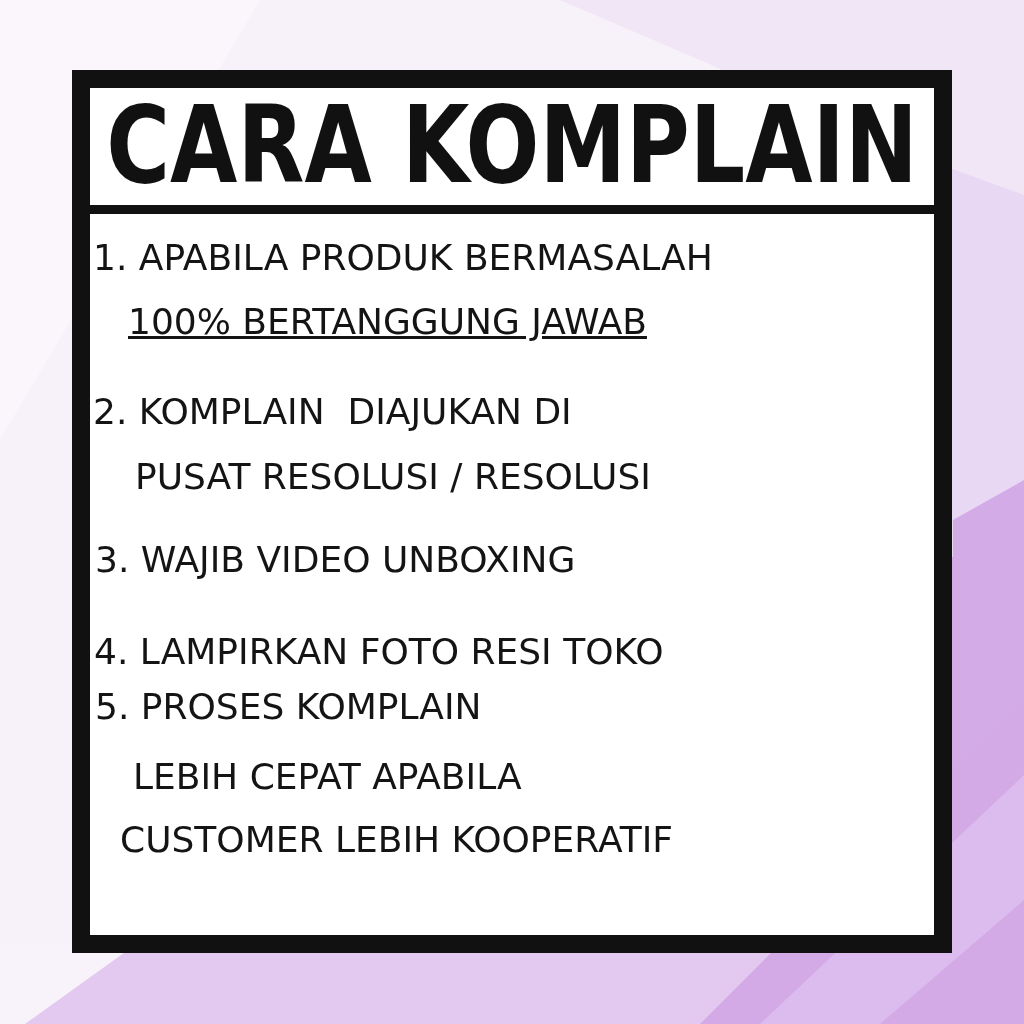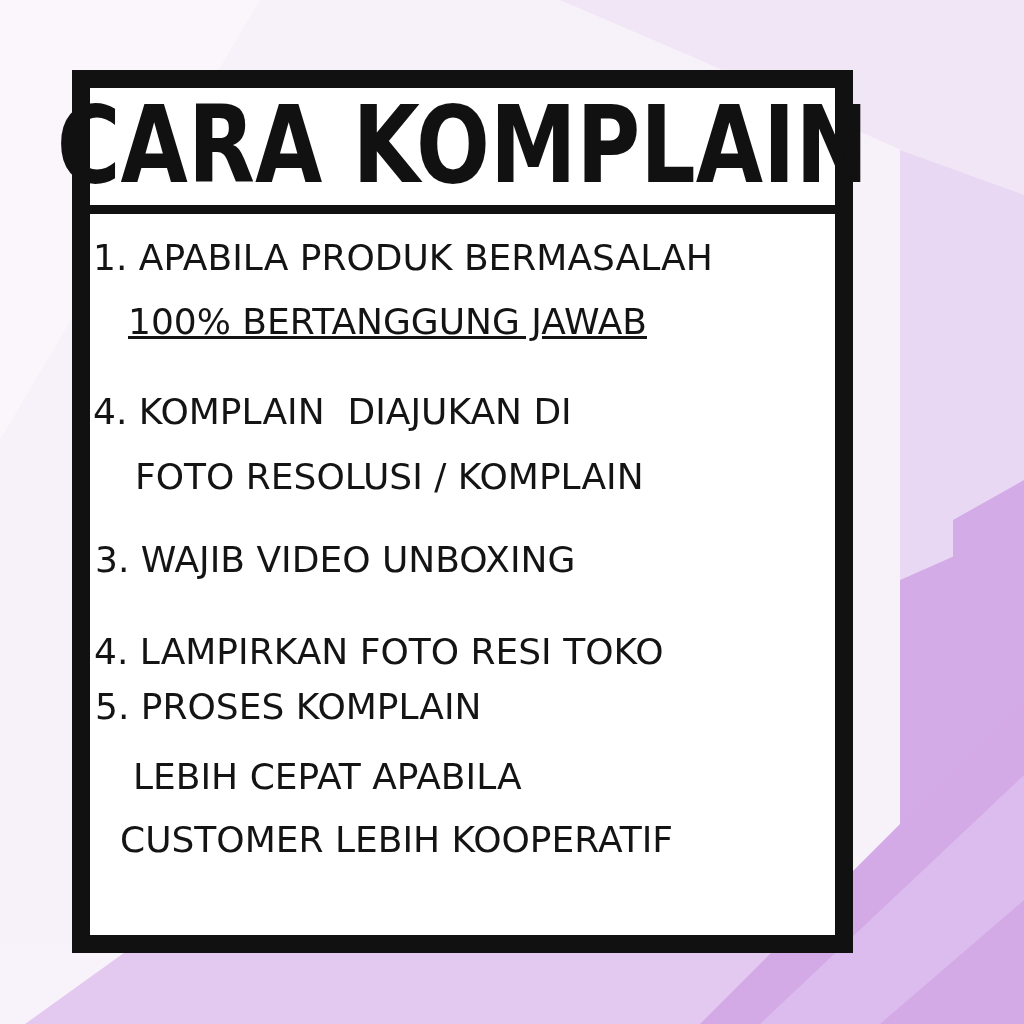--- a/index.html
+++ b/index.html
@@ -14,21 +14,21 @@
   .bg {
     position: absolute;
     left: 0; top: 0;
     width: 1024px; height: 1024px;
     display: block;
   }
   .card {
     position: absolute;
     left: 72px;
     top: 70px;
-    width: 781px;
+    width: 880px;
     height: 883px;
     box-sizing: border-box;
     border: 18px solid #111111;
     background: #ffffff;
   }
   .card-header {
     position: absolute;
     left: 0; top: 0;
     width: 100%;
     height: 117px;
@@ -74,22 +74,22 @@
   </svg>
 
   <div class="card">
 
     <div class="card-header">
       <div class="title">CARA KOMPLAIN</div>
     </div>
 
     <div class="line" style="top:141px; left:3px;">1. APABILA PRODUK BERMASALAH</div>
     <div class="line" style="top:205px; left:38px;text-decoration:underline;">100% BERTANGGUNG JAWAB</div>
-    <div class="line" style="top:295px; left:3px;">4. KOMPLAIN  DIAJUKAN DI</div>
-    <div class="line" style="top:360px; left:45px;">FOTO RESOLUSI / KOMPLAIN</div>
+    <div class="line" style="top:295px; left:3px;">2. KOMPLAIN  DIAJUKAN DI</div>
+    <div class="line" style="top:360px; left:45px;">PUSAT RESOLUSI / RESOLUSI</div>
     <div class="line" style="top:443px; left:5px;">3. WAJIB VIDEO UNBOXING</div>
     <div class="line" style="top:513px; left:4px;margin-top:22px;">4. LAMPIRKAN FOTO RESI TOKO</div>
     <div class="line" style="top:590px; left:5px;">5. PROSES KOMPLAIN</div>
     <div class="line" style="top:660px; left:43px;">LEBIH CEPAT APABILA</div>
     <div class="line" style="top:723px; left:30px;">CUSTOMER LEBIH KOOPERATIF</div>
 
   </div>
 
 </div>
 

